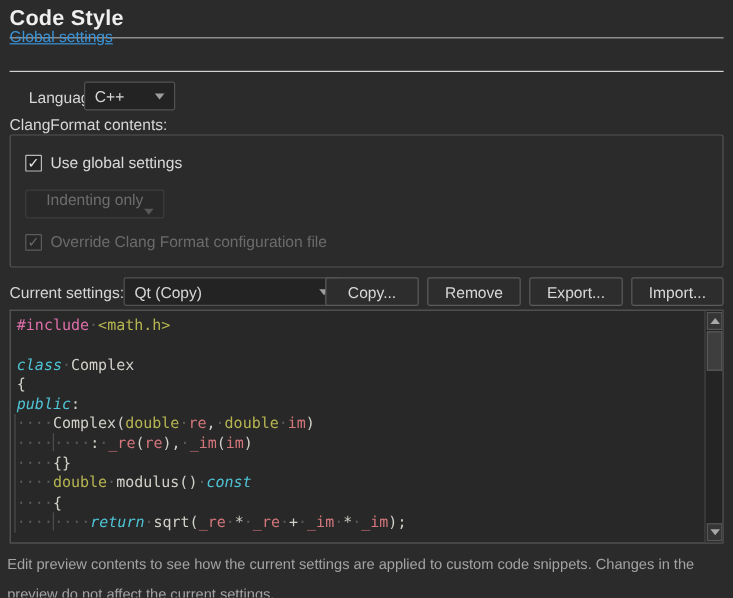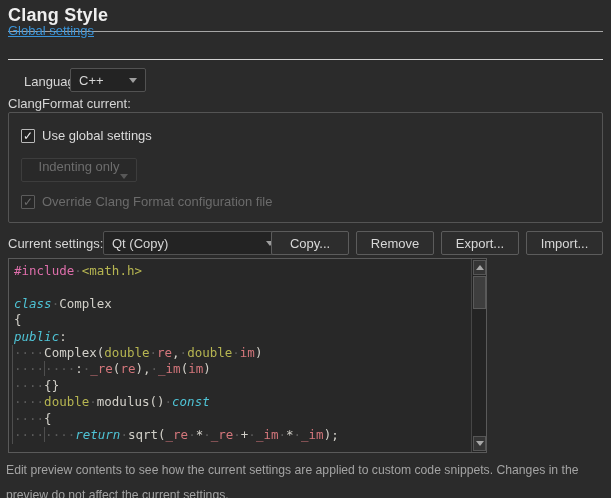--- a/index.html
+++ b/index.html
@@ -73,21 +73,21 @@
     color: #d8d8d8; font-size: 13px; font-family: "Liberation Sans", sans-serif;
     cursor: pointer;
   }
   .btn-copy   { left: 271px; width: 78px; }
   .btn-remove { left: 356px; width: 78px; }
   .btn-export { left: 441px; width: 78px; }
   .btn-import { left: 526px; width: 77px; }
 
   
   .editor {
-    position: absolute; left: 8px; top: 258px; width: 479px; height: 195px;
+    position: absolute; left: 8px; top: 258px; width: 595px; height: 195px;
     background: #282828; border: 1px solid #5a5a5a;
     overflow: hidden;
   }
   .code {
     position: absolute; left: 0; top: 0; right: 15px; bottom: 0;
     padding: 4px 0 0 5px;
     font-family: "DejaVu Sans Mono", monospace;
     font-size: 12.5px; line-height: 16.4px;
     white-space: pre;
   }
@@ -135,33 +135,33 @@
   .hint {
     position: absolute; left: 6px; top: 458px; width: 601px;
     font-size: 12.2px; color: #a3a3a3; line-height: 25px;
   }
 </style>
 </head>
 <body>
 
 <div class="page">
 
-  <div class="page-title">Clang Style</div>
+  <div class="page-title">Code Style</div>
   <div class="hr hr-title"></div>
 
   <a class="link">Global settings</a>
   <div class="hr hr-link"></div>
 
   <div class="label lang-label">Language:</div>
   <div class="combo combo-language">
     <span>C++</span>
     <span class="arrow"></span>
   </div>
 
-  <div class="label clang-label">ClangFormat current:</div>
+  <div class="label clang-label">ClangFormat contents:</div>
 
   <div class="groupbox">
     <div class="check-row row-useglobal">
       <span class="checkbox">
           <span>✓</span>
         </span>
       <span>Use global settings</span>
     </div>
     <div class="combo combo-mode disabled">
       <span>Indenting only</span>

